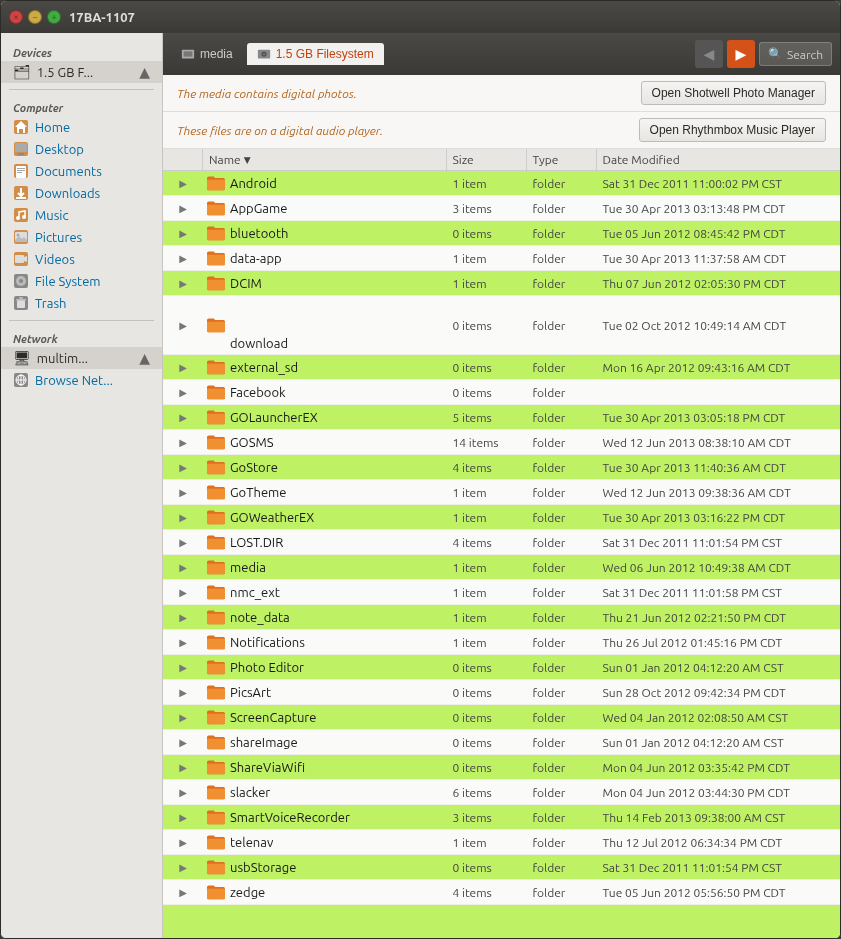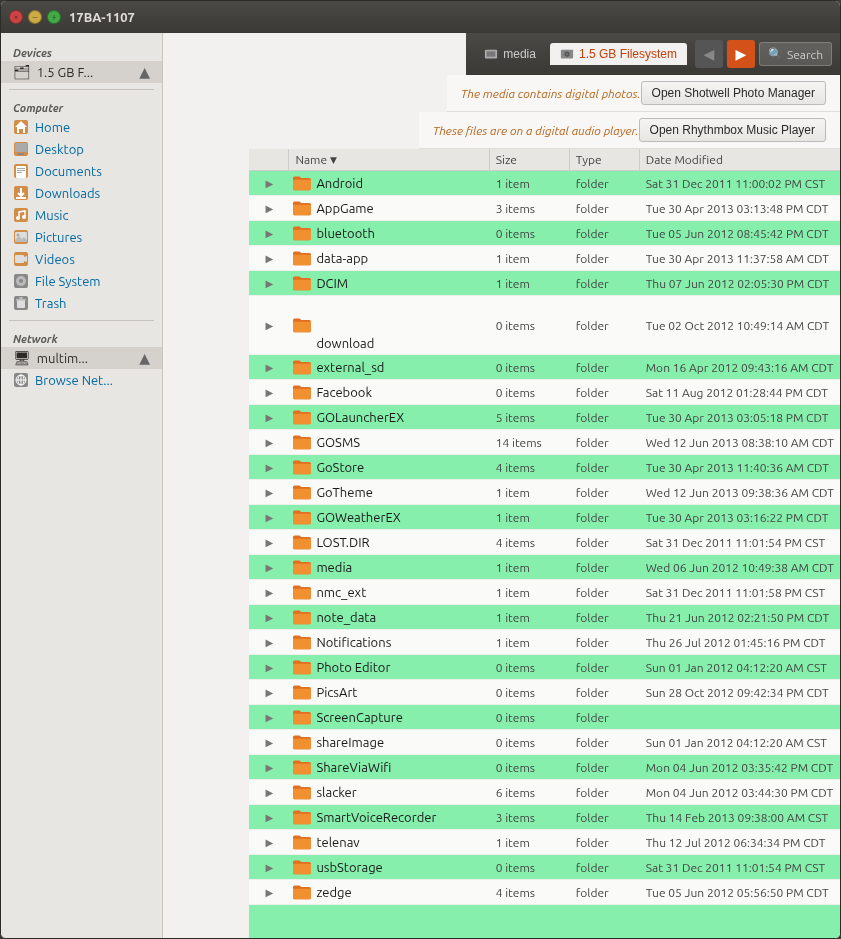--- a/index.html
+++ b/index.html
@@ -126,21 +126,20 @@
       margin: 6px 8px;
     }
 
     
     .content-area {
       flex: 1;
       display: flex;
       flex-direction: column;
       overflow: hidden;
       background: #f2f1f0;
-      align-items: flex-end;
     }
 
     
     .toolbar {
       background: linear-gradient(to bottom, #4a4945, #3a3935);
       height: 42px;
       display: flex;
       align-items: center;
       padding: 0 8px;
       gap: 4px;
@@ -220,21 +219,21 @@
       padding: 4px 10px;
       font-size: 12px;
       cursor: pointer;
       color: #2c2b27;
     }
 
     
     .file-list-container {
       flex: 1;
       overflow-y: auto;
-      background: #86efac;
+      background: #bef264;
     }
 
     .file-list-header {
       display: grid;
       grid-template-columns: 40px 1fr 80px 70px 1fr;
       background: #e8e6e3;
       border-bottom: 1px solid #ccc;
       position: sticky;
       top: 0;
       z-index: 1;
@@ -592,21 +591,20 @@
               </div>
               <div class="file-name-cell">
       <svg class="folder-svg" width="18" height="16" viewBox="0 0 22 18">
         <path d="M0 3 Q0 1 2 1 L8 1 L10 3 L20 3 Q22 3 22 5 L22 16 Q22 18 20 18 L2 18 Q0 18 0 16 Z" fill="#e07020"></path>
         <path d="M0 5 L22 5 L22 16 Q22 18 20 18 L2 18 Q0 18 0 16 Z" fill="#f09030"></path>
       </svg>
       <span style="font-size:13px;">Facebook</span>
     </div>
               <div class="file-size">0 items</div>
               <div class="file-type">folder</div>
-              <div class="file-date">Sat 11 Aug 2012 01:28:44 PM CDT</div>
             </div>
             <div class="file-row">
               <div class="file-expand">
                 <span>▶</span>
               </div>
               <div class="file-name-cell">
       <svg class="folder-svg" width="18" height="16" viewBox="0 0 22 18">
         <path d="M0 3 Q0 1 2 1 L8 1 L10 3 L20 3 Q22 3 22 5 L22 16 Q22 18 20 18 L2 18 Q0 18 0 16 Z" fill="#e07020"></path>
         <path d="M0 5 L22 5 L22 16 Q22 18 20 18 L2 18 Q0 18 0 16 Z" fill="#f09030"></path>
       </svg>
@@ -787,20 +785,21 @@
               </div>
               <div class="file-name-cell">
       <svg class="folder-svg" width="18" height="16" viewBox="0 0 22 18">
         <path d="M0 3 Q0 1 2 1 L8 1 L10 3 L20 3 Q22 3 22 5 L22 16 Q22 18 20 18 L2 18 Q0 18 0 16 Z" fill="#e07020"></path>
         <path d="M0 5 L22 5 L22 16 Q22 18 20 18 L2 18 Q0 18 0 16 Z" fill="#f09030"></path>
       </svg>
       <span style="font-size:13px;">ScreenCapture</span>
     </div>
               <div class="file-size">0 items</div>
               <div class="file-type">folder</div>
+              <div class="file-date">Wed 04 Jan 2012 02:08:50 AM CST</div>
             </div>
             <div class="file-row">
               <div class="file-expand">
                 <span>▶</span>
               </div>
               <div class="file-name-cell">
       <svg class="folder-svg" width="18" height="16" viewBox="0 0 22 18">
         <path d="M0 3 Q0 1 2 1 L8 1 L10 3 L20 3 Q22 3 22 5 L22 16 Q22 18 20 18 L2 18 Q0 18 0 16 Z" fill="#e07020"></path>
         <path d="M0 5 L22 5 L22 16 Q22 18 20 18 L2 18 Q0 18 0 16 Z" fill="#f09030"></path>
       </svg>

